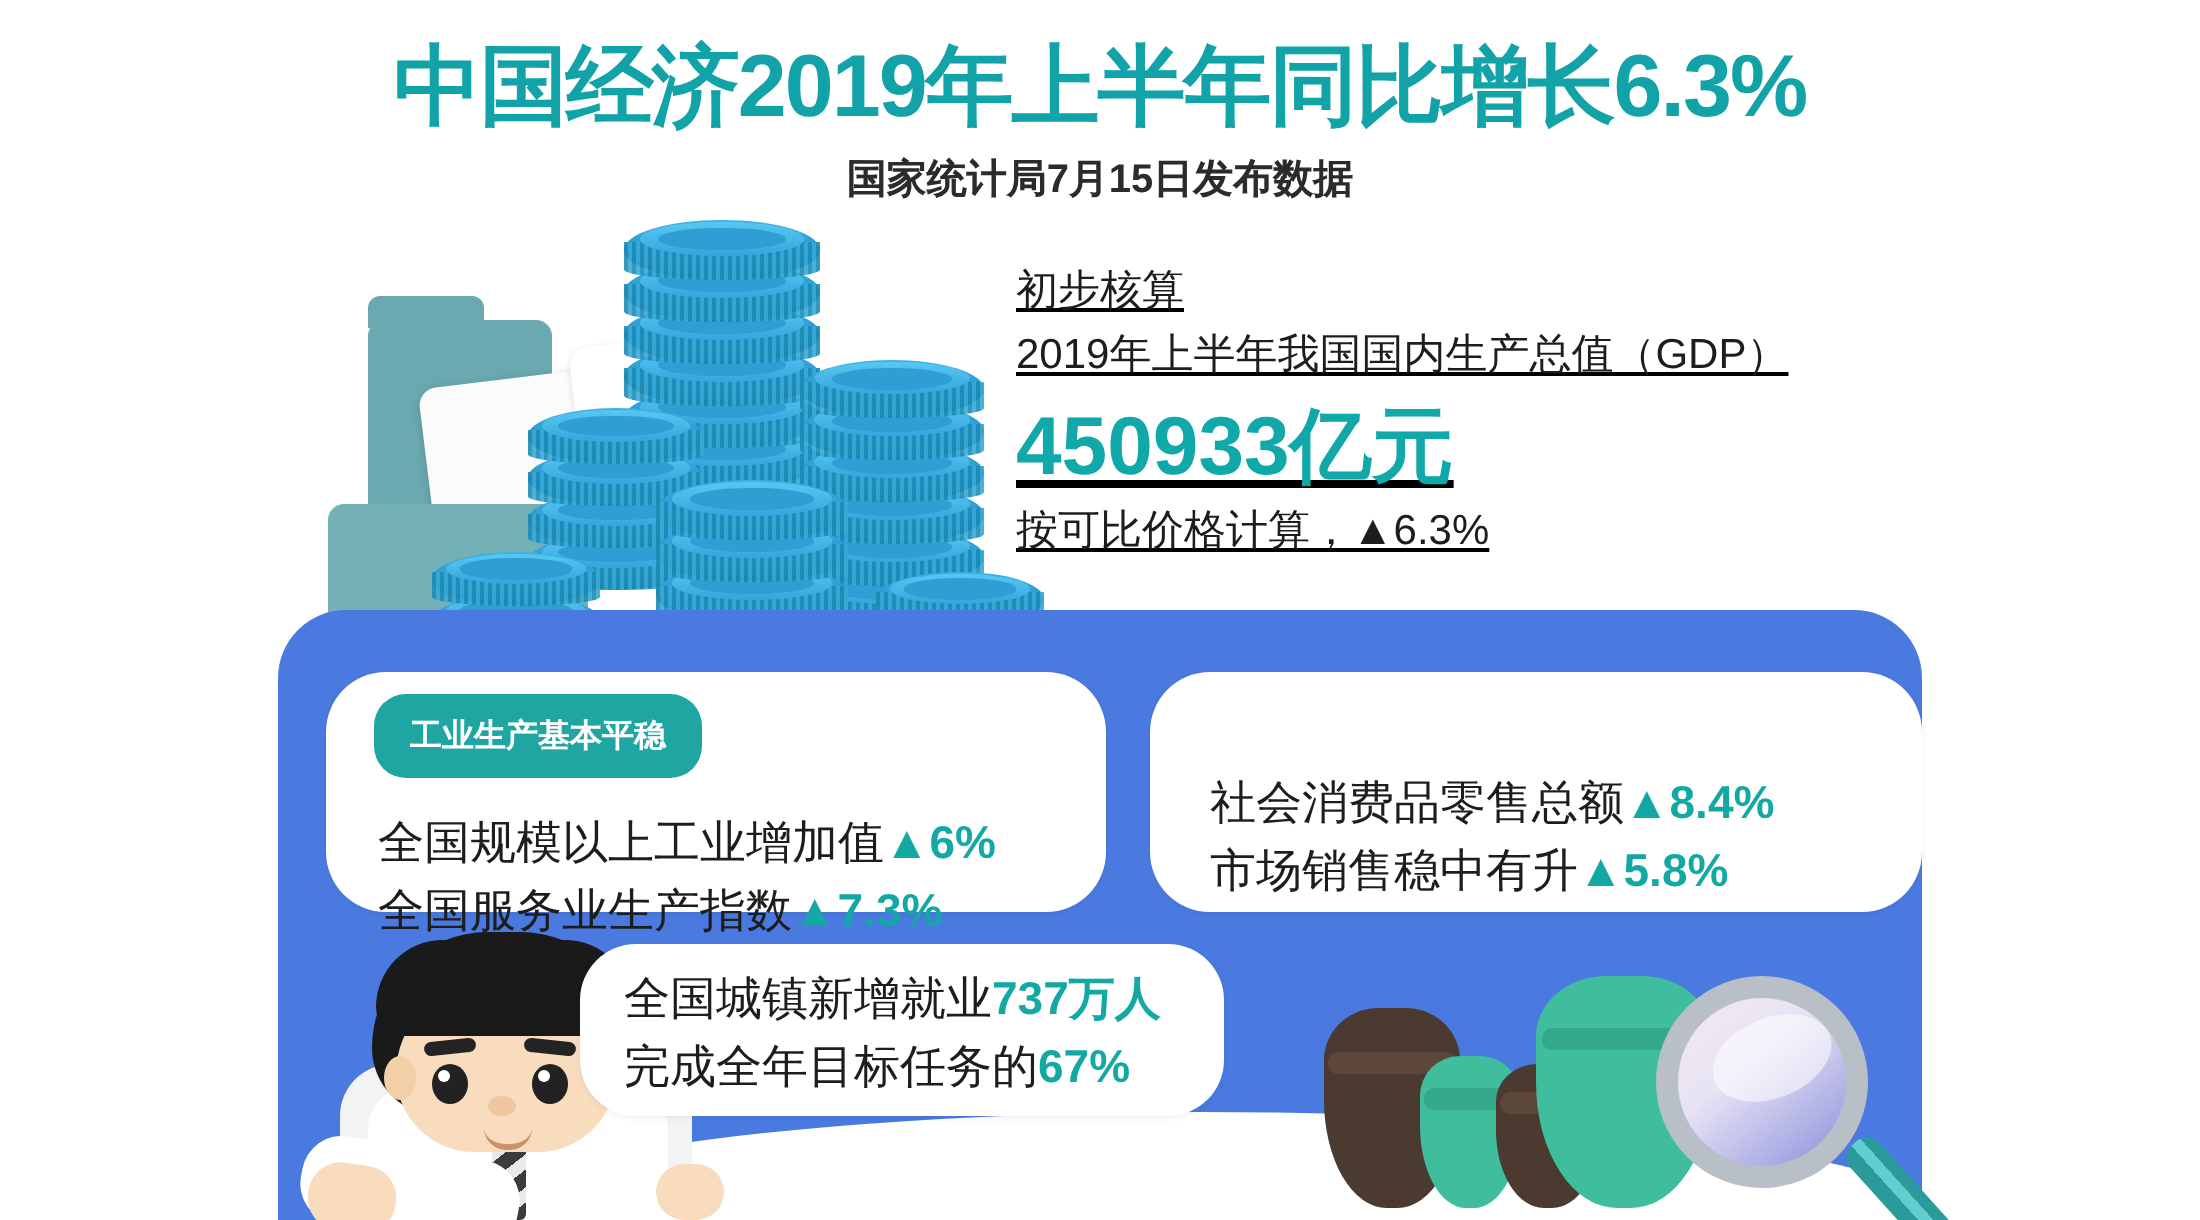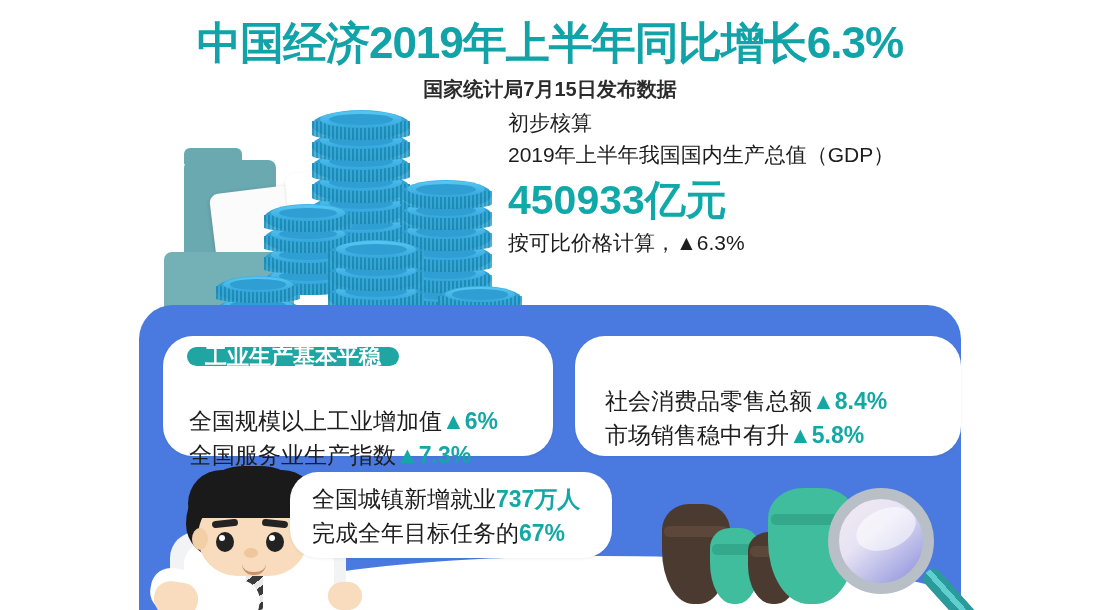--- a/index.html
+++ b/index.html
@@ -17,21 +17,21 @@
     position:absolute;left:0;top:14px;width:1100px;text-align:center;
     font-size:44px;font-weight:bold;color:#12a3a8;letter-spacing:-1px;
     white-space:nowrap;
   }
   .subtitle{
     position:absolute;left:0;top:76px;width:1100px;text-align:center;
     font-size:20px;font-weight:bold;color:#2b2b2b;white-space:nowrap;
   }
 
   
-  .gdp{position:absolute;left:508px;top:107px;width:470px;}
+  .gdp{position:absolute;left:508px;top:130px;width:470px;text-decoration:underline;}
   .gdp-l1{font-size:21px;color:#1d1d1d;line-height:32px;white-space:nowrap;}
   .gdp-l2{font-size:21px;color:#1d1d1d;line-height:32px;white-space:nowrap;}
   .gdp-big{
     font-size:41px;font-weight:bold;color:#10a8a8;line-height:54px;
     letter-spacing:0px;white-space:nowrap;margin-top:2px;
   }
   .gdp-l4{font-size:21px;color:#1d1d1d;line-height:32px;white-space:nowrap;}
   .legend{
     position:absolute;left:798px;top:282px;font-size:21px;color:#1d1d1d;
     white-space:nowrap;font-weight:500;
@@ -95,24 +95,24 @@
   }
 
   
   .card{
     position:absolute;background:#ffffff;border-radius:30px;
     box-shadow:0 1px 3px rgba(0,0,0,.06);
   }
   .card-left{left:163px;top:336px;width:390px;height:120px;}
   .card-right{left:575px;top:336px;width:386px;height:120px;}
   .pill{
-    position:absolute;left:24px;top:11px;height:19px;
+    position:absolute;left:24px;top:11px;height:42px;
     background:#1fa6a2;border-radius:16px;
     display:flex;align-items:center;justify-content:center;padding:0 18px;
-    color:#ffffff;font-size:22px;font-weight:bold;white-space:nowrap;
+    color:#ffffff;font-size:16px;font-weight:bold;white-space:nowrap;
   }
   .card-line{
     position:absolute;left:22px;font-size:23px;color:#1d1d1d;white-space:nowrap;
     font-weight:500;
   }
   .card-left .card-line{left:26px;margin-top:20px;}
   .card-right .card-line{left:30px;}
   .l-a{top:50px;}
   .l-b{top:84px;}
   .tealv{color:#14a8a5;font-weight:bold;}

